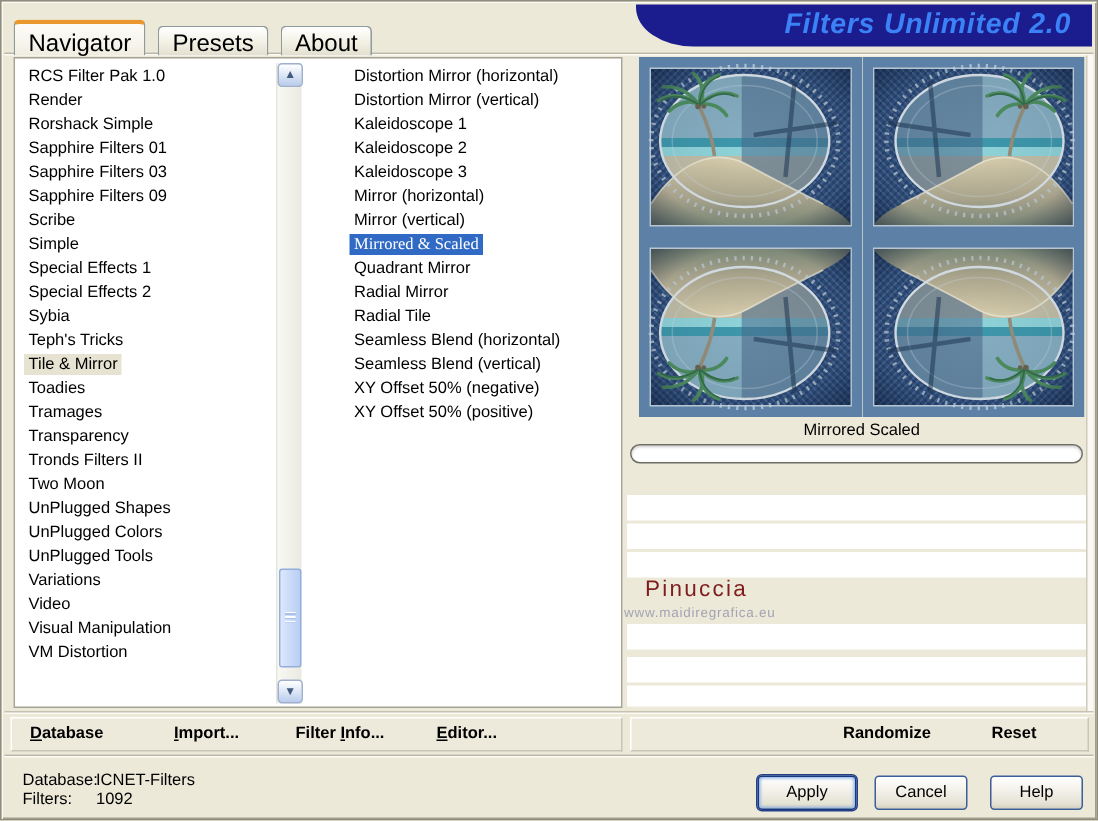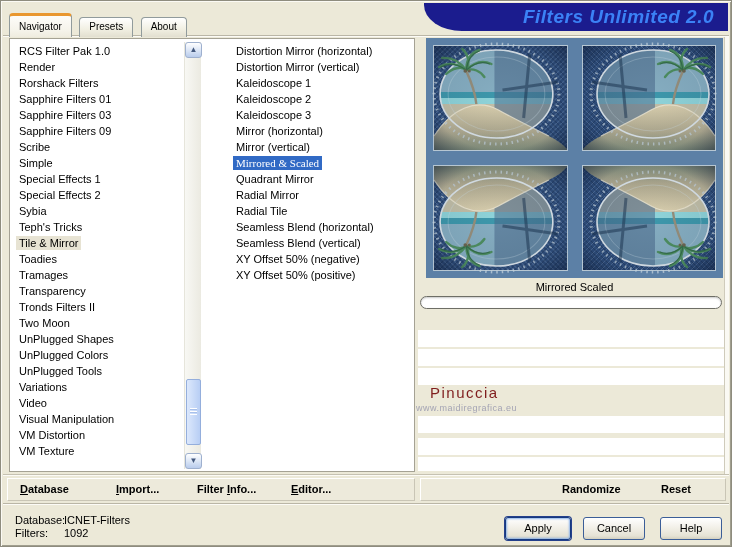--- a/index.html
+++ b/index.html
@@ -11,21 +11,21 @@
   
   .banner{position:absolute;left:423px;top:2px;right:3px;height:28px;background:#1B1C8E;
     border-bottom-left-radius:38px 26px;}
   .banner-title{position:absolute;right:14px;top:0;line-height:28px;color:#3b82f6;
     font-size:19px;font-weight:bold;font-style:italic;letter-spacing:.5px;white-space:nowrap;}
 
   
   .tab-strip{position:absolute;left:8px;top:12px;height:24px;z-index:5;}
   .tab{position:relative;display:inline-block;vertical-align:top;margin-right:3px;height:20px;margin-top:4px;
     border:1px solid #919B9C;border-bottom:none;border-radius:4px 4px 0 0;
-    background:linear-gradient(#FFFFFF,#F1EFE2 60%,#E2DFD0);font-size:10px;color:#000;
+    background:linear-gradient(#FFFFFF,#F1EFE2 60%,#E2DFD0);font-size:16px;color:#000;
     padding:3px 9px 0 9px;cursor:default;}
   .tab.active{height:24px;margin-top:0;padding-top:5px;z-index:6;
     background:linear-gradient(#FDFCF9,#F5F3EA 70%,#EFECDF);
     border-top:3px solid #E9972F;}
 
   
   .page-top-line{position:absolute;left:2px;right:2px;top:34px;height:2px;
     border-top:1px solid #BAB6A6;background:#FCFBF6;}
   .page-right-band{position:absolute;left:723px;top:36px;width:5px;height:437px;background:#FAF9F3;border-left:1px solid #CFCBBB;}
   .page-bottom-line{position:absolute;left:2px;right:2px;top:473px;height:2px;border-top:1px solid #C6C2B2;background:#FCFBF6;}
@@ -108,21 +108,21 @@
   </div>
 
   <div class="page-top-line"></div>
   <div class="page-right-band"></div>
   <div class="page-bottom-line"></div>
 
   <div class="list-panel">
     <div class="cat-list">
         <div class="list-item"><span class="li-text">RCS Filter Pak 1.0</span></div>
         <div class="list-item"><span class="li-text">Render</span></div>
-        <div class="list-item"><span class="li-text">Rorshack Filters</span></div>
+        <div class="list-item"><span class="li-text">Rorshack Simple</span></div>
         <div class="list-item"><span class="li-text">Sapphire Filters 01</span></div>
         <div class="list-item"><span class="li-text">Sapphire Filters 03</span></div>
         <div class="list-item"><span class="li-text">Sapphire Filters 09</span></div>
         <div class="list-item"><span class="li-text">Scribe</span></div>
         <div class="list-item"><span class="li-text">Simple</span></div>
         <div class="list-item"><span class="li-text">Special Effects 1</span></div>
         <div class="list-item"><span class="li-text">Special Effects 2</span></div>
         <div class="list-item"><span class="li-text">Sybia</span></div>
         <div class="list-item"><span class="li-text">Teph's Tricks</span></div>
         <div class="list-item selected"><span class="li-text">Tile &amp; Mirror</span></div>
@@ -131,21 +131,20 @@
         <div class="list-item"><span class="li-text">Transparency</span></div>
         <div class="list-item"><span class="li-text">Tronds Filters II</span></div>
         <div class="list-item"><span class="li-text">Two Moon</span></div>
         <div class="list-item"><span class="li-text">UnPlugged Shapes</span></div>
         <div class="list-item"><span class="li-text">UnPlugged Colors</span></div>
         <div class="list-item"><span class="li-text">UnPlugged Tools</span></div>
         <div class="list-item"><span class="li-text">Variations</span></div>
         <div class="list-item"><span class="li-text">Video</span></div>
         <div class="list-item"><span class="li-text">Visual Manipulation</span></div>
         <div class="list-item"><span class="li-text">VM Distortion</span></div>
-        <div class="list-item"><span class="li-text">VM Texture</span></div>
       </div>
     <div class="flt-list">
         <div class="list-item"><span class="li-text">Distortion Mirror (horizontal)</span></div>
         <div class="list-item"><span class="li-text">Distortion Mirror (vertical)</span></div>
         <div class="list-item"><span class="li-text">Kaleidoscope 1</span></div>
         <div class="list-item"><span class="li-text">Kaleidoscope 2</span></div>
         <div class="list-item"><span class="li-text">Kaleidoscope 3</span></div>
         <div class="list-item"><span class="li-text">Mirror (horizontal)</span></div>
         <div class="list-item"><span class="li-text">Mirror (vertical)</span></div>
         <div class="list-item selected"><span class="li-text">Mirrored &amp; Scaled</span></div>

